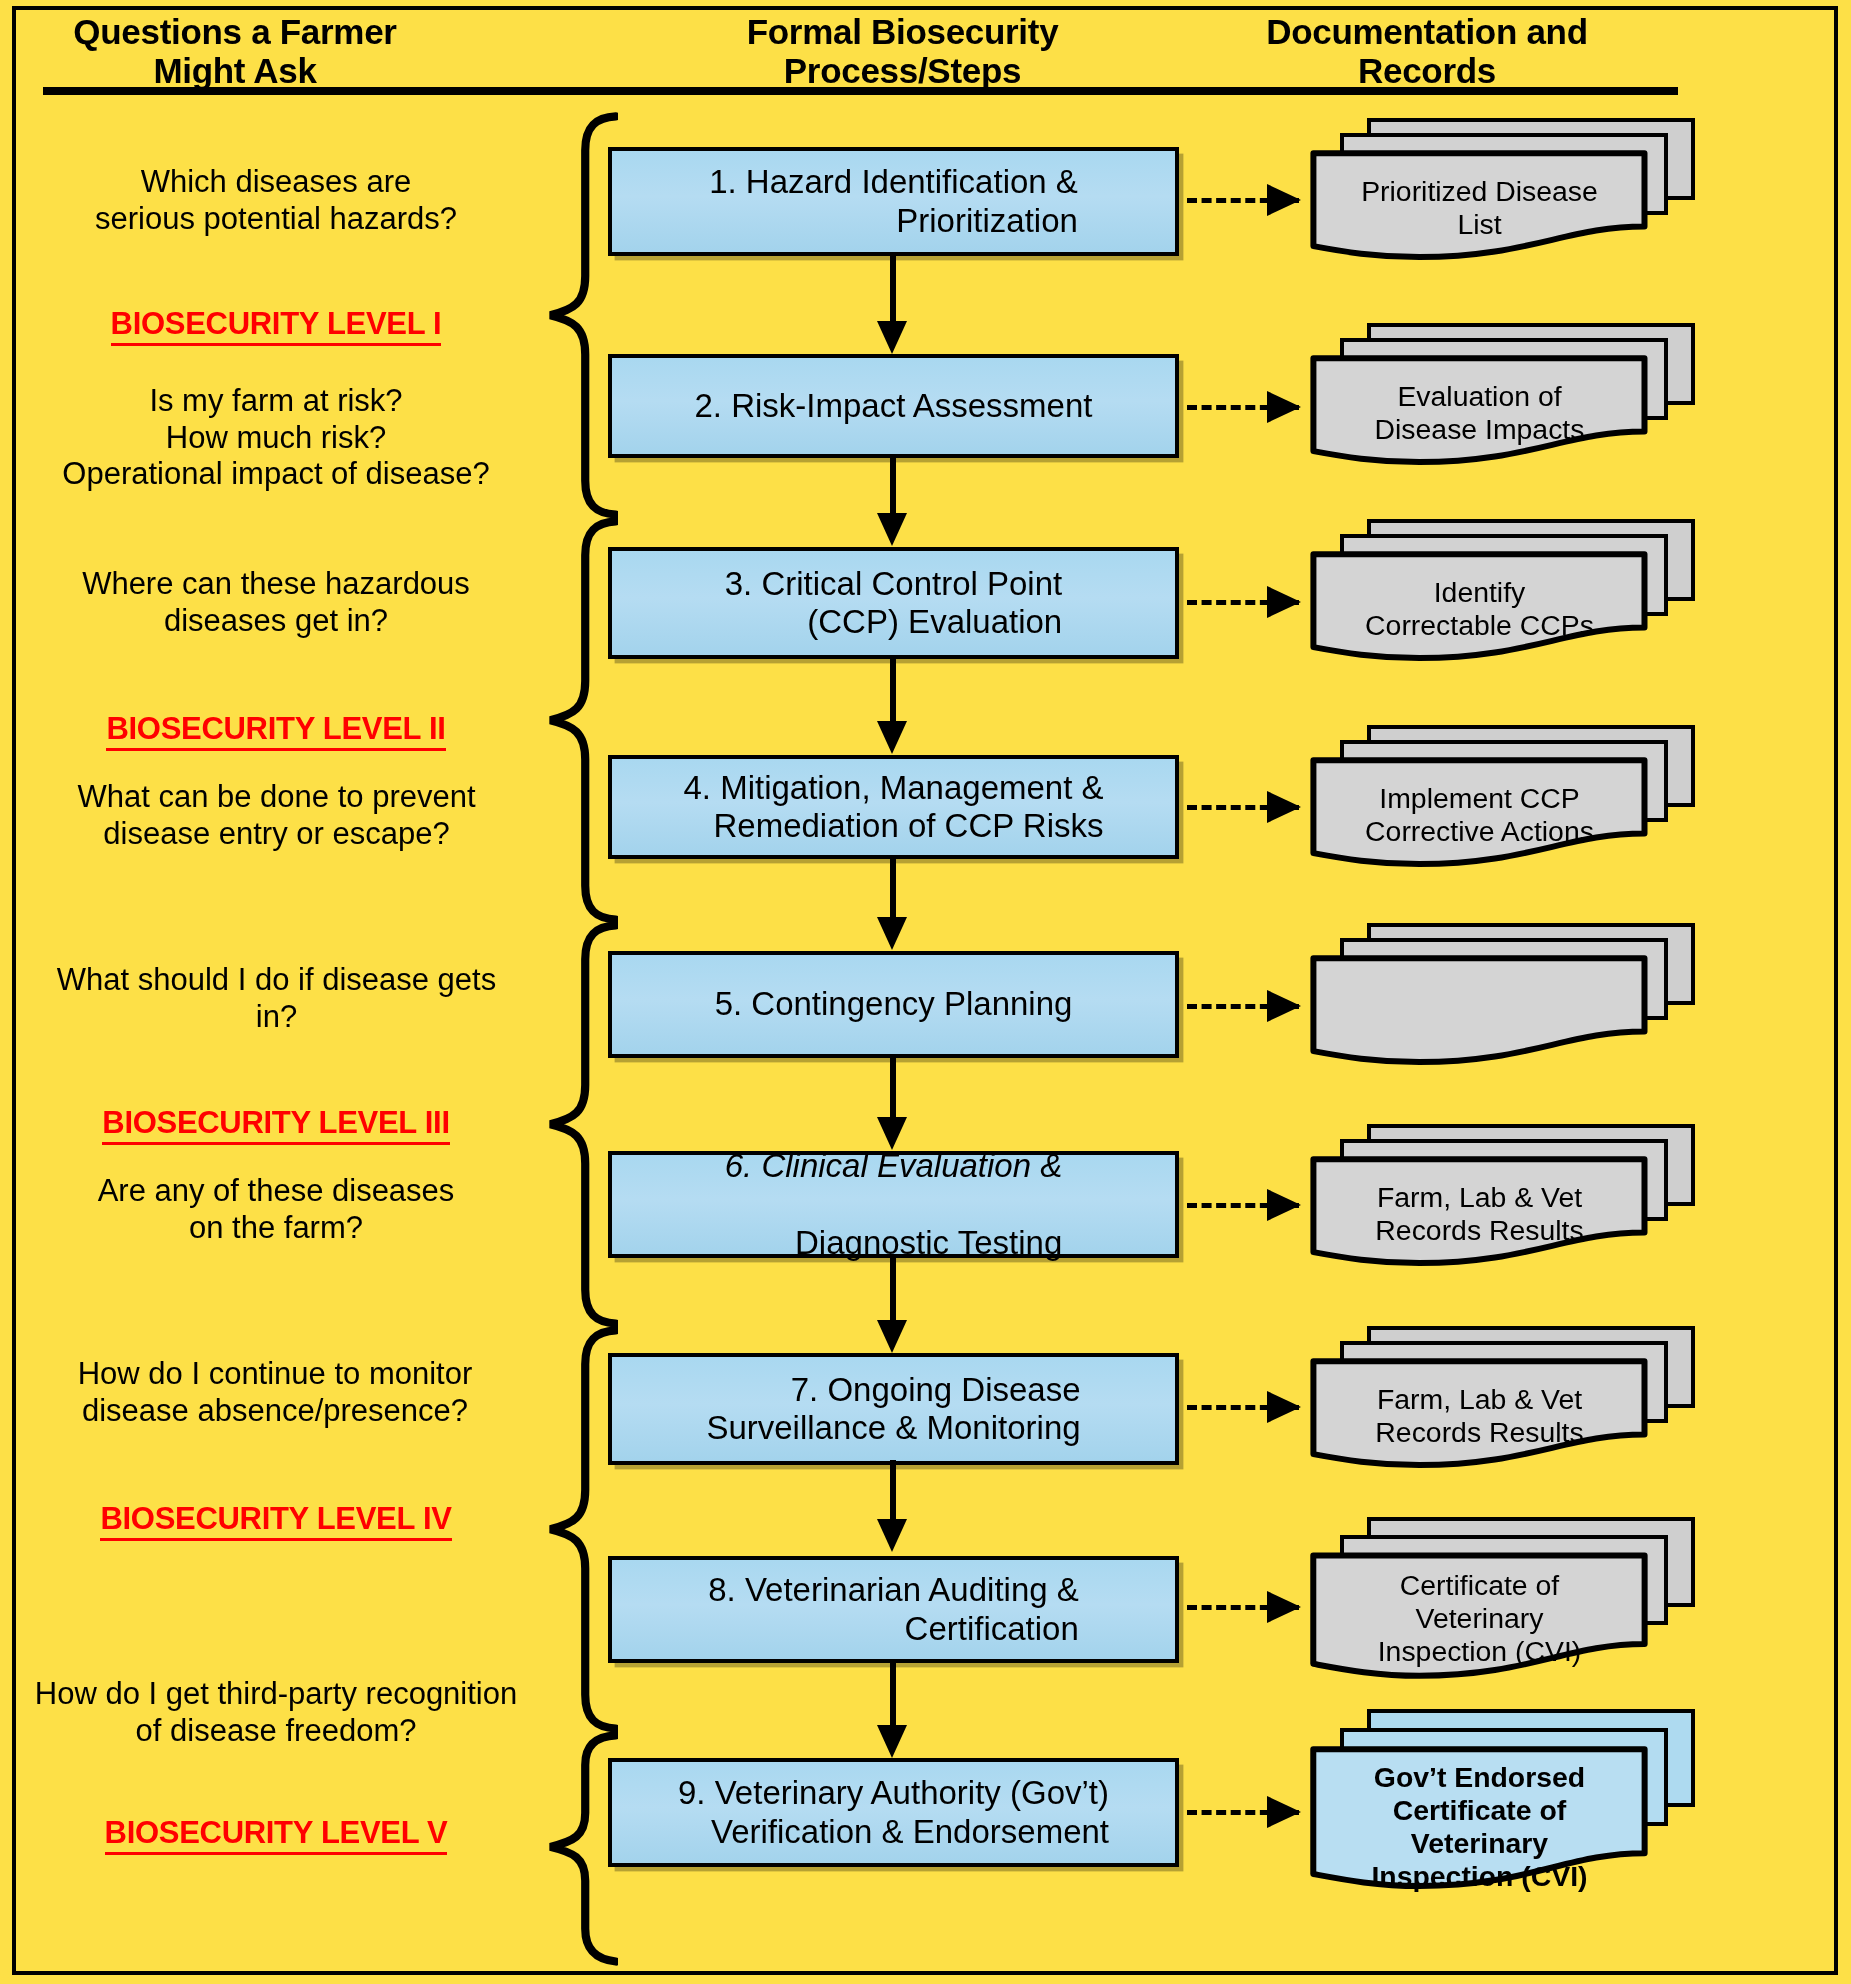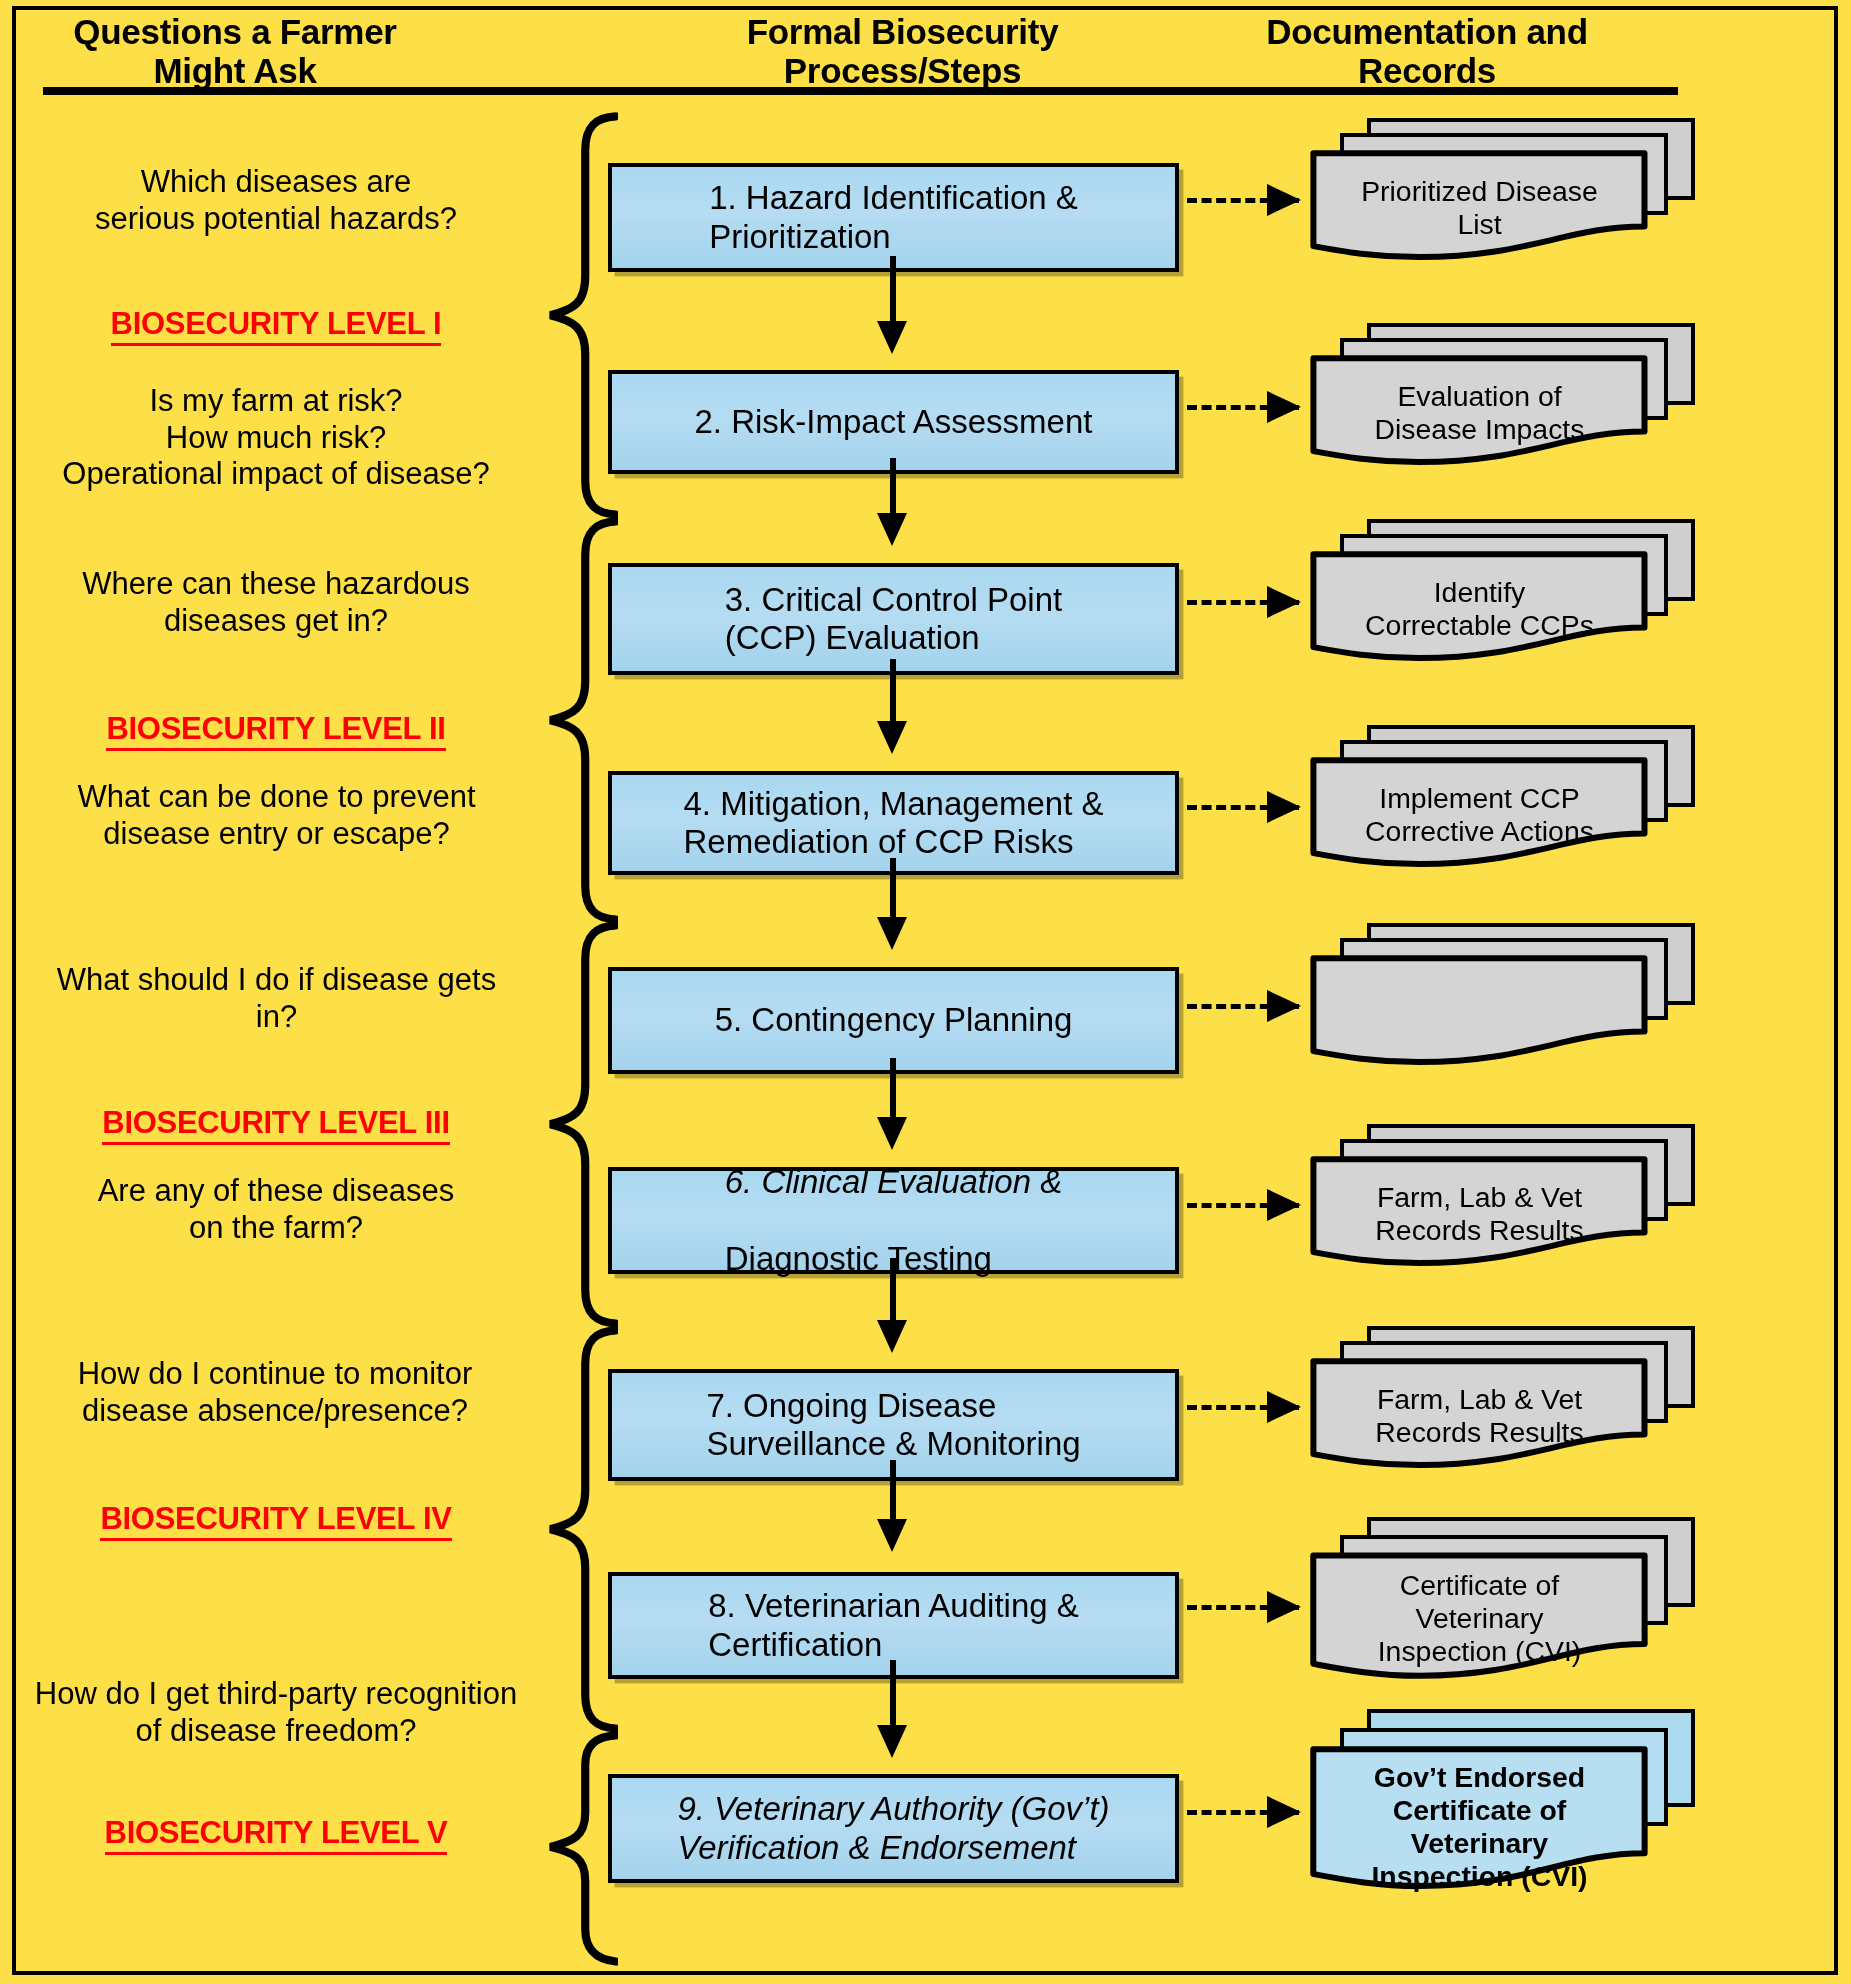--- a/index.html
+++ b/index.html
@@ -64,27 +64,26 @@
   .brace svg{display:block;}
 
   
   .pbox{
     position:absolute;
     left:608px;width:571px;
     border:4.4px solid #000;
     box-sizing:border-box;
     background:linear-gradient(to bottom,#a9d8f0 0%,#b5dcf2 45%,#a3d3ec 100%);
     display:flex;align-items:center;justify-content:center;
-    text-align:left;
+    text-align:right;
     font-size:33px;
     line-height:1.16;
     color:#000;
     white-space:pre-line;
     box-shadow:5.5px 5.5px 0 -1.1px rgba(0,0,0,0.28);
-    margin-top:16px;
   }
   .pbox .ital{font-style:italic;}
 
   
   .varrow{position:absolute;left:890px;}
   .varrow .shaft{position:absolute;left:0;top:0;width:6px;background:#000;}
   .varrow .headtri{
     position:absolute;left:-12.6px;
     width:0;height:0;
     border-left:15.3px solid transparent;
@@ -236,21 +235,21 @@
       <div>Diagnostic Testing</div>
     </div>
   </div>
 
   <div class="pbox" style="top:1353px;height:112px;">7. Ongoing Disease
 Surveillance &amp; Monitoring</div>
 
   <div class="pbox" style="top:1556px;height:107px;">8. Veterinarian Auditing &amp;
 Certification</div>
 
-  <div class="pbox" style="top:1758px;height:109px;font-style:italic;">9. Veterinary Authority (Gov’t)
+  <div class="pbox" style="top:1758px;height:109px;">9. Veterinary Authority (Gov’t)
 Verification &amp; Endorsement</div>
 
   <div class="varrow" style="top:256px;height:98px;">
     <div class="shaft" style="height:68px;"></div>
       <div class="headtri" style="top:65px;"></div>
   </div>
   <div class="varrow" style="top:458px;height:89px;">
     <div class="shaft" style="height:57px;"></div>
       <div class="headtri" style="top:55px;"></div>
   </div>

